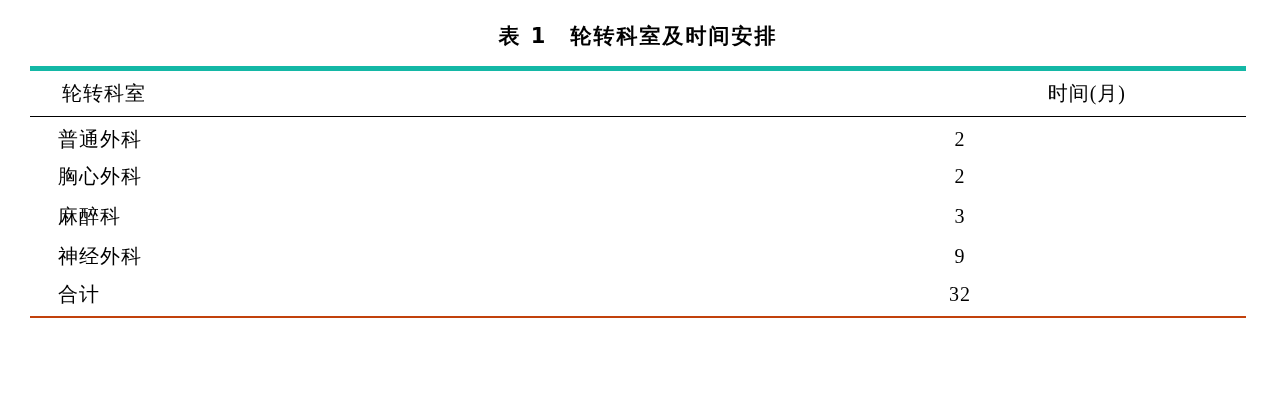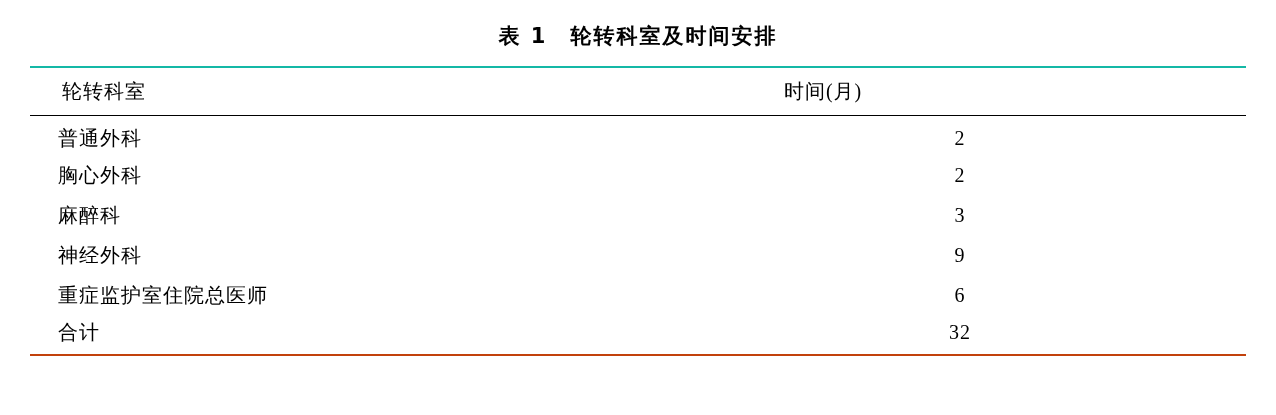--- a/index.html
+++ b/index.html
@@ -35,21 +35,21 @@
     border-collapse: collapse;
     table-layout: fixed;
   }
   table.rotation-table th,
   table.rotation-table td {
     padding: 0;
     font-weight: normal;
     vertical-align: middle;
   }
   .rule-top {
-    border-top: 2px solid #14b8a6;
+    border-top: 5px solid #14b8a6;
   }
   .rule-mid {
     border-bottom: 1px solid #000000;
   }
   .rule-bottom {
     border-bottom: 2px solid #c2410c;
   }
   thead th {
     font-size: 20px;
     height: 48px;
@@ -61,21 +61,21 @@
     padding-left: 32px !important;
     box-sizing: border-box;
   }
   .col-time {
     width: 38%;
     text-align: left;
     padding-left: 0 !important;
     box-sizing: border-box;
   }
   thead .col-time {
-    text-align: left;
+    text-align: right;
     padding-right: 120px !important;
   }
   tbody td {
     font-size: 20px;
     height: 40px;
     letter-spacing: 1px;
   }
   tbody td.col-dept {
     padding-left: 28px !important;
   }
@@ -114,24 +114,20 @@
         <td class="col-time">2</td>
       </tr>
       <tr>
         <td class="col-dept">麻醉科</td>
         <td class="col-time">3</td>
       </tr>
       <tr>
         <td class="col-dept">神经外科</td>
         <td class="col-time">9</td>
       </tr>
-      <tr>
-        <td class="col-dept">重症监护室住院总医师</td>
-        <td class="col-time">6</td>
-      </tr>
       <tr class="rule-bottom">
         <td class="col-dept">合计</td>
         <td class="col-time">32</td>
       </tr>
     </tbody>
   </table>
 
 </div>
 
 </body></html>

